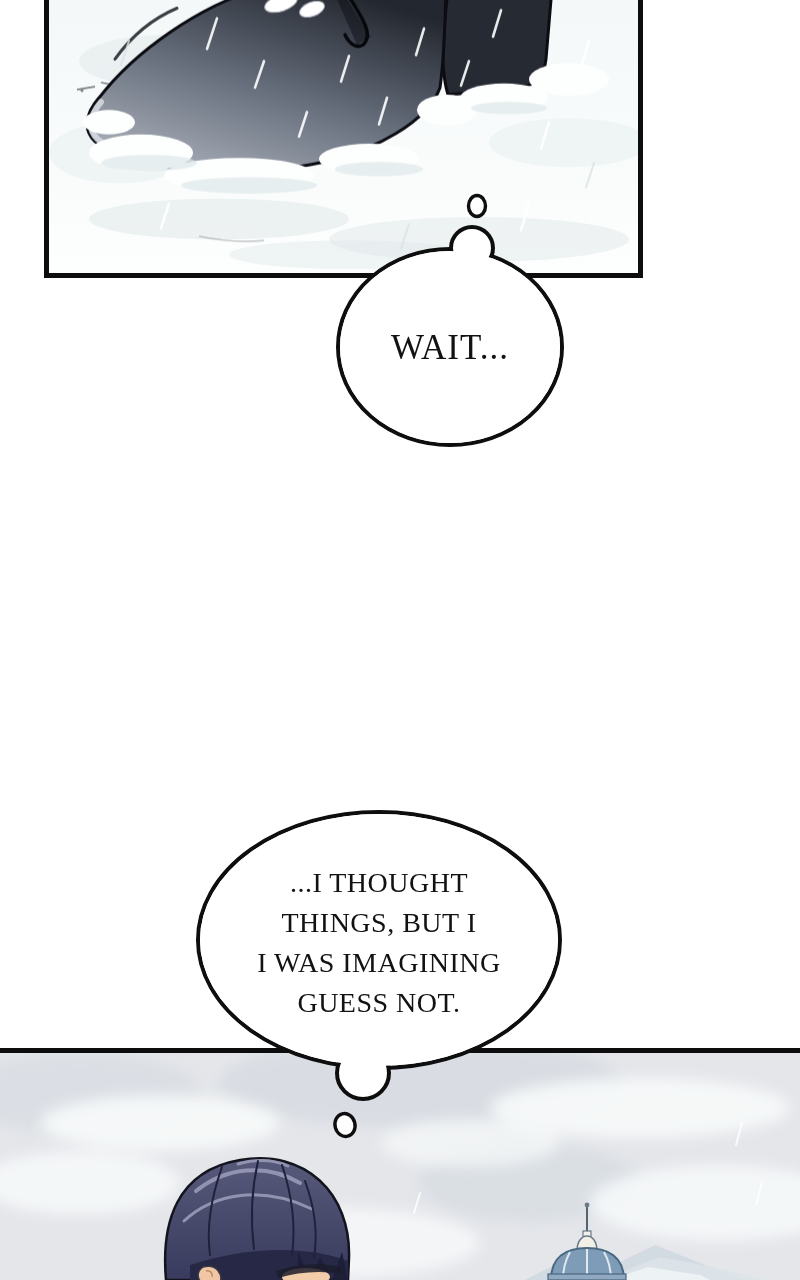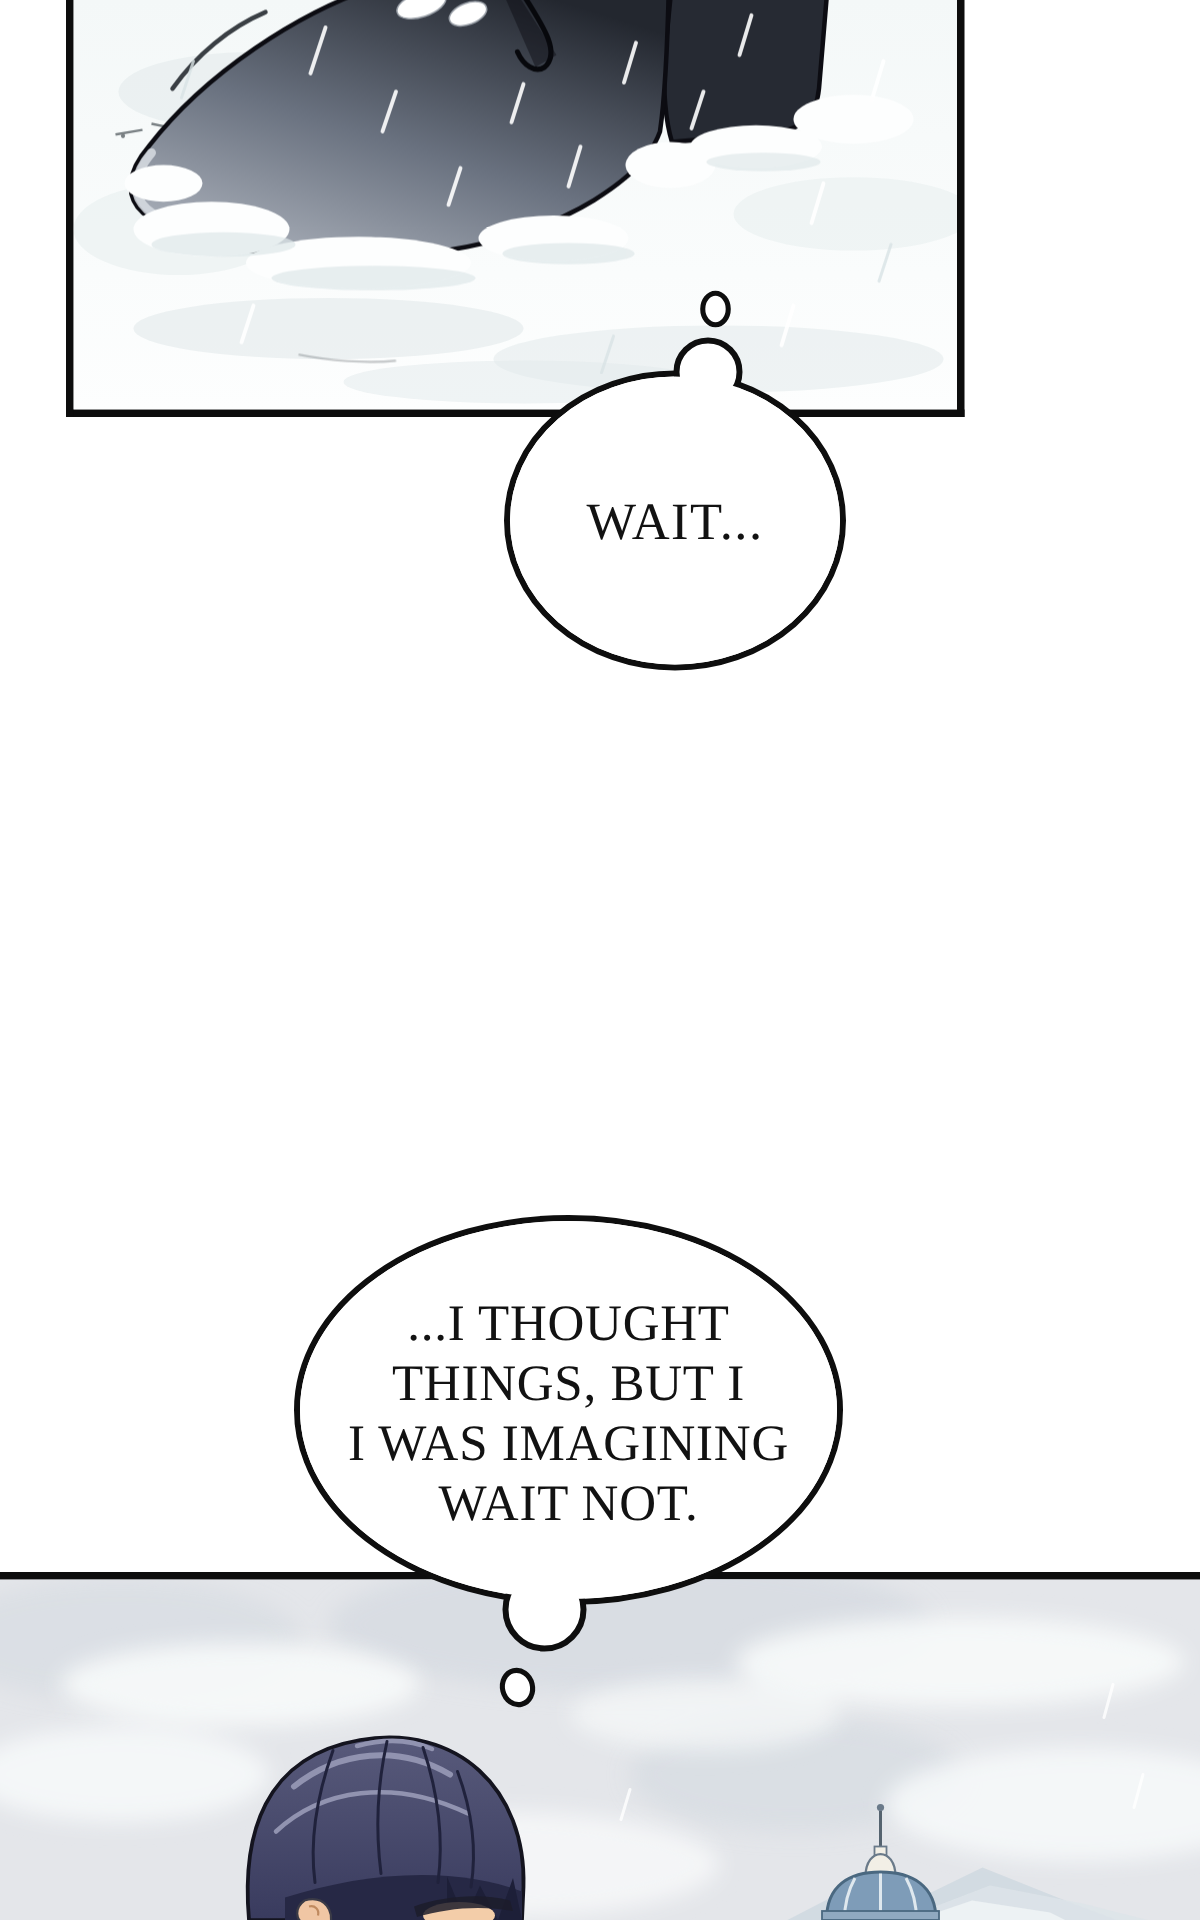--- a/index.html
+++ b/index.html
@@ -29,21 +29,21 @@
   .bubble2-svg { left:190px; top:805px; width:380px; height:340px; }
 
   .bubble-text {
     position:absolute; display:flex; flex-direction:column;
     align-items:center; justify-content:center; text-align:center;
     color:#121212;
   }
   .bubble1-text { left:338px; top:255px; width:224px; height:185px;
                   font-size:35px; letter-spacing:1px; }
   .bubble2-text { left:199px; top:848px; width:360px; height:190px; }
-  .bubble2-text .line { font-size:34px; line-height:40px; white-space:nowrap;
+  .bubble2-text .line { font-size:28px; line-height:40px; white-space:nowrap;
                         letter-spacing:0.5px; }
 </style>
 </head>
 <body>
 
 <div class="stage">
 
   <section class="panel-top">
     <svg viewBox="0 0 589 268" preserveAspectRatio="none">
       <defs>
@@ -227,16 +227,16 @@
   <svg class="bubble-svg bubble2-svg" viewBox="0 0 380 340">
     <ellipse cx="189" cy="135" rx="181" ry="128" fill="#ffffff" stroke="#0e0e0e" stroke-width="4"></ellipse>
     <circle cx="173" cy="268" r="26" fill="#ffffff" stroke="#0e0e0e" stroke-width="4"></circle>
     <ellipse cx="189" cy="135" rx="179" ry="126" fill="#ffffff" stroke="none"></ellipse>
     <ellipse cx="155" cy="320" rx="10" ry="11.5" fill="#ffffff" stroke="#0e0e0e" stroke-width="3.4" transform="rotate(-14 155 320)"></ellipse>
   </svg>
   <div class="bubble-text bubble2-text">
     <div class="line">...I THOUGHT</div>
     <div class="line">THINGS, BUT I</div>
     <div class="line">I WAS IMAGINING</div>
-    <div class="line">WAIT NOT.</div>
+    <div class="line">GUESS NOT.</div>
   </div>
 
 </div>
 
 </body></html>

